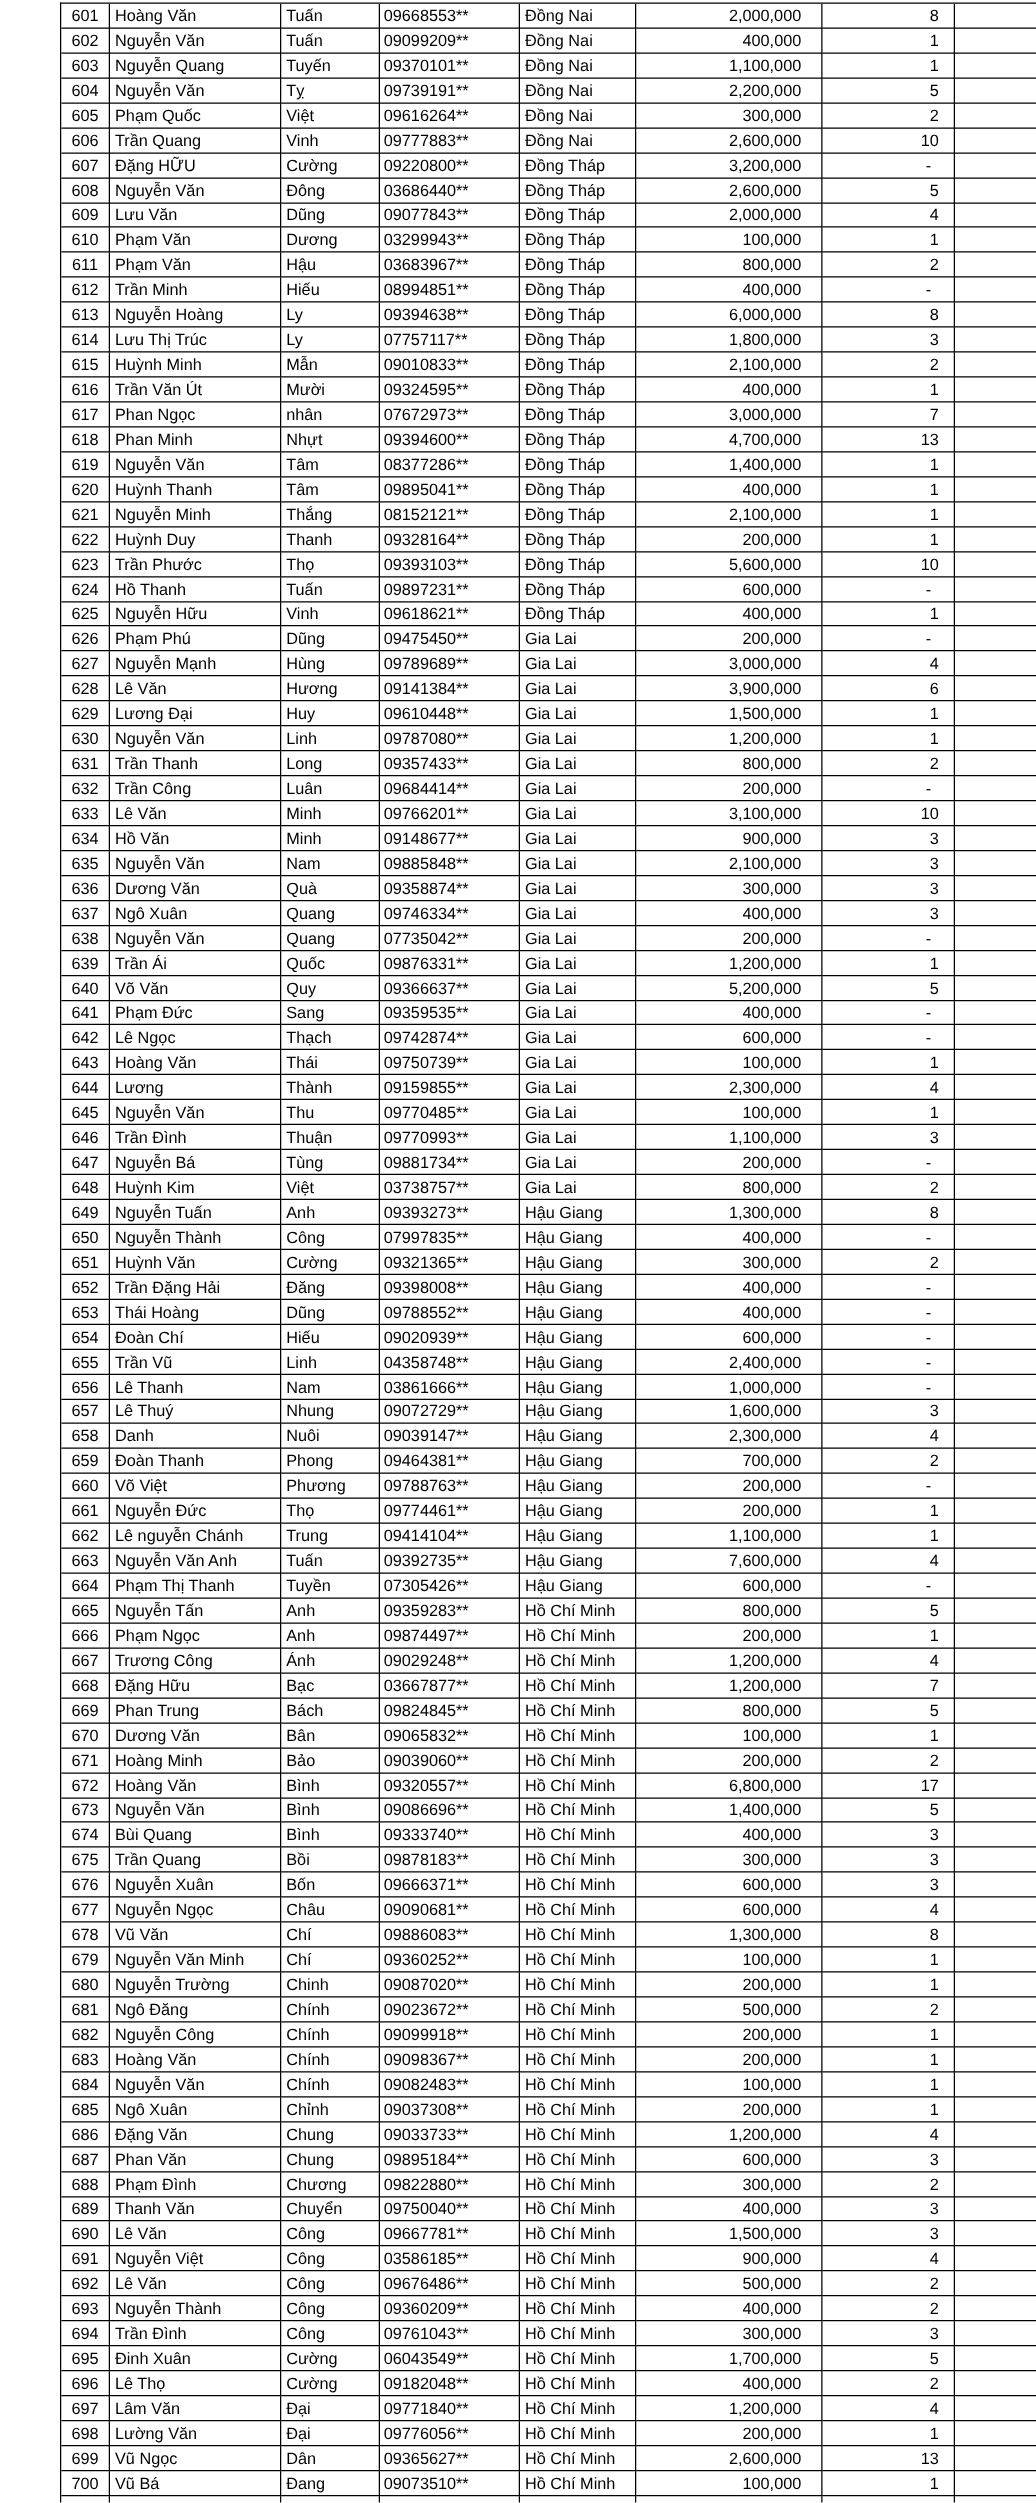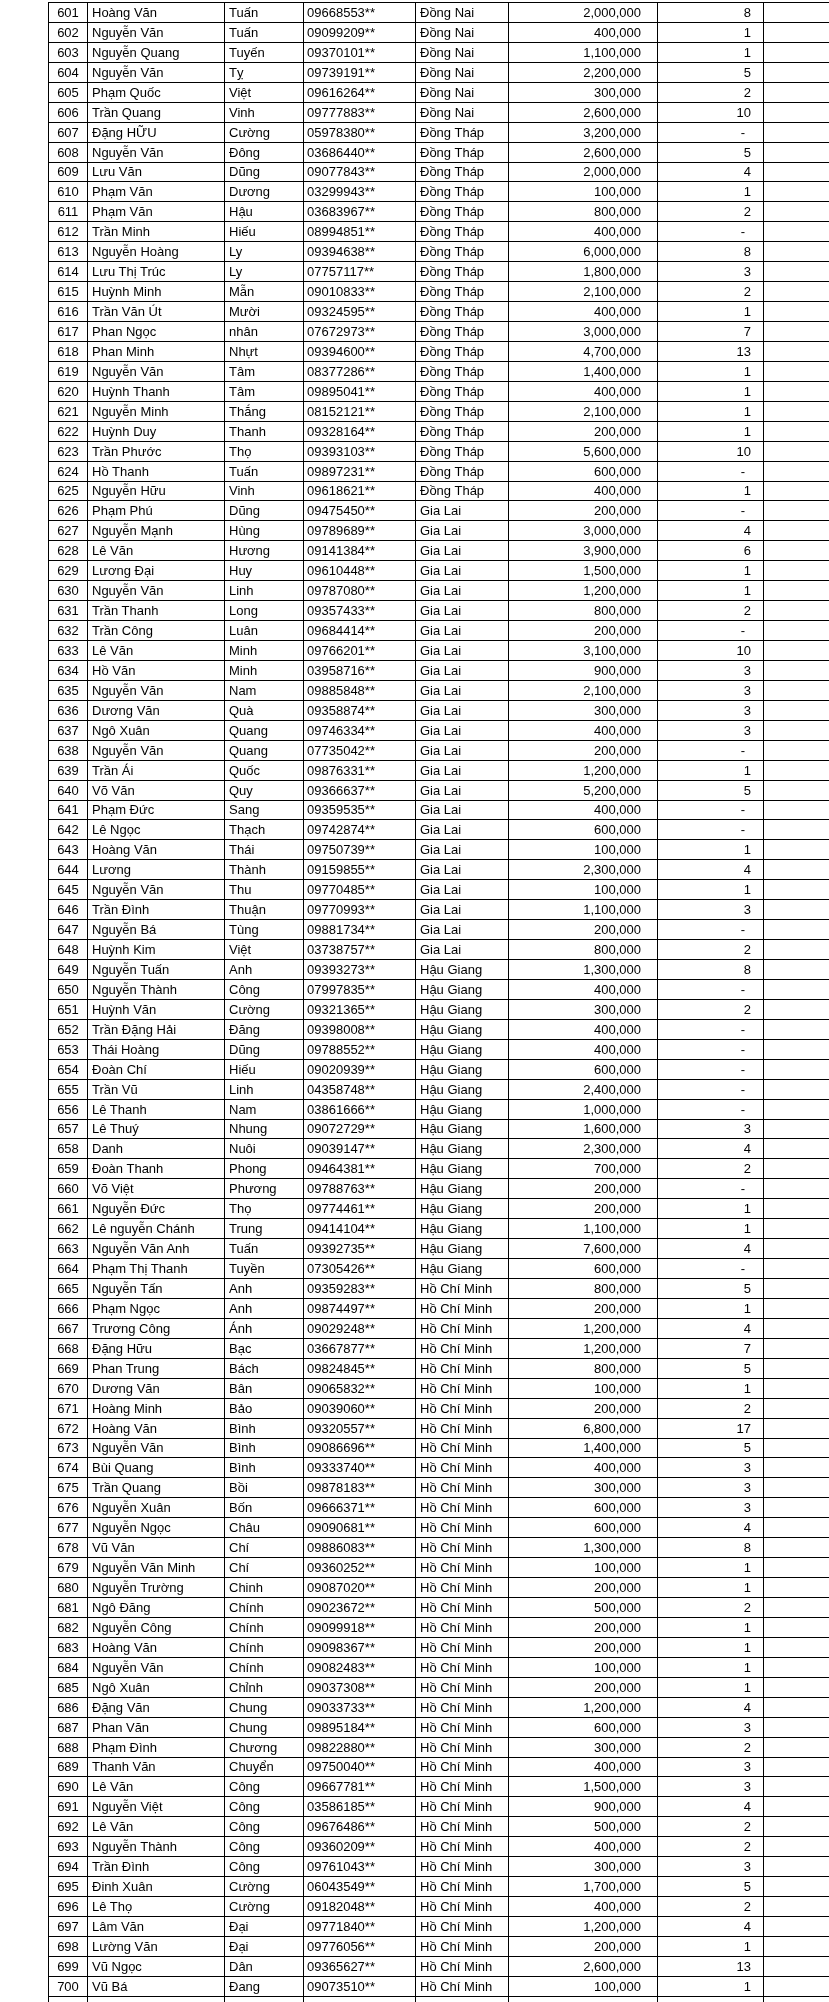--- a/index.html
+++ b/index.html
@@ -94,21 +94,21 @@
       <div class="cell c3">09777883**</div>
       <div class="cell c4">Đồng Nai</div>
       <div class="cell c5">2,600,000</div>
       <div class="cell c6">10</div>
       <div class="cell c7">1</div>
     </div>
     <div class="row">
       <div class="cell c0">607</div>
       <div class="cell c1">Đặng HỮU</div>
       <div class="cell c2">Cường</div>
-      <div class="cell c3">05978380**</div>
+      <div class="cell c3">09220800**</div>
       <div class="cell c4">Đồng Tháp</div>
       <div class="cell c5">3,200,000</div>
       <div class="cell c6 dash">-</div>
       <div class="cell c7">1</div>
     </div>
     <div class="row">
       <div class="cell c0">608</div>
       <div class="cell c1">Nguyễn Văn</div>
       <div class="cell c2">Đông</div>
       <div class="cell c3">03686440**</div>
@@ -364,21 +364,21 @@
       <div class="cell c3">09766201**</div>
       <div class="cell c4">Gia Lai</div>
       <div class="cell c5">3,100,000</div>
       <div class="cell c6">10</div>
       <div class="cell c7">1</div>
     </div>
     <div class="row">
       <div class="cell c0">634</div>
       <div class="cell c1">Hồ Văn</div>
       <div class="cell c2">Minh</div>
-      <div class="cell c3">03958716**</div>
+      <div class="cell c3">09148677**</div>
       <div class="cell c4">Gia Lai</div>
       <div class="cell c5">900,000</div>
       <div class="cell c6">3</div>
       <div class="cell c7">1</div>
     </div>
     <div class="row">
       <div class="cell c0">635</div>
       <div class="cell c1">Nguyễn Văn</div>
       <div class="cell c2">Nam</div>
       <div class="cell c3">09885848**</div>

